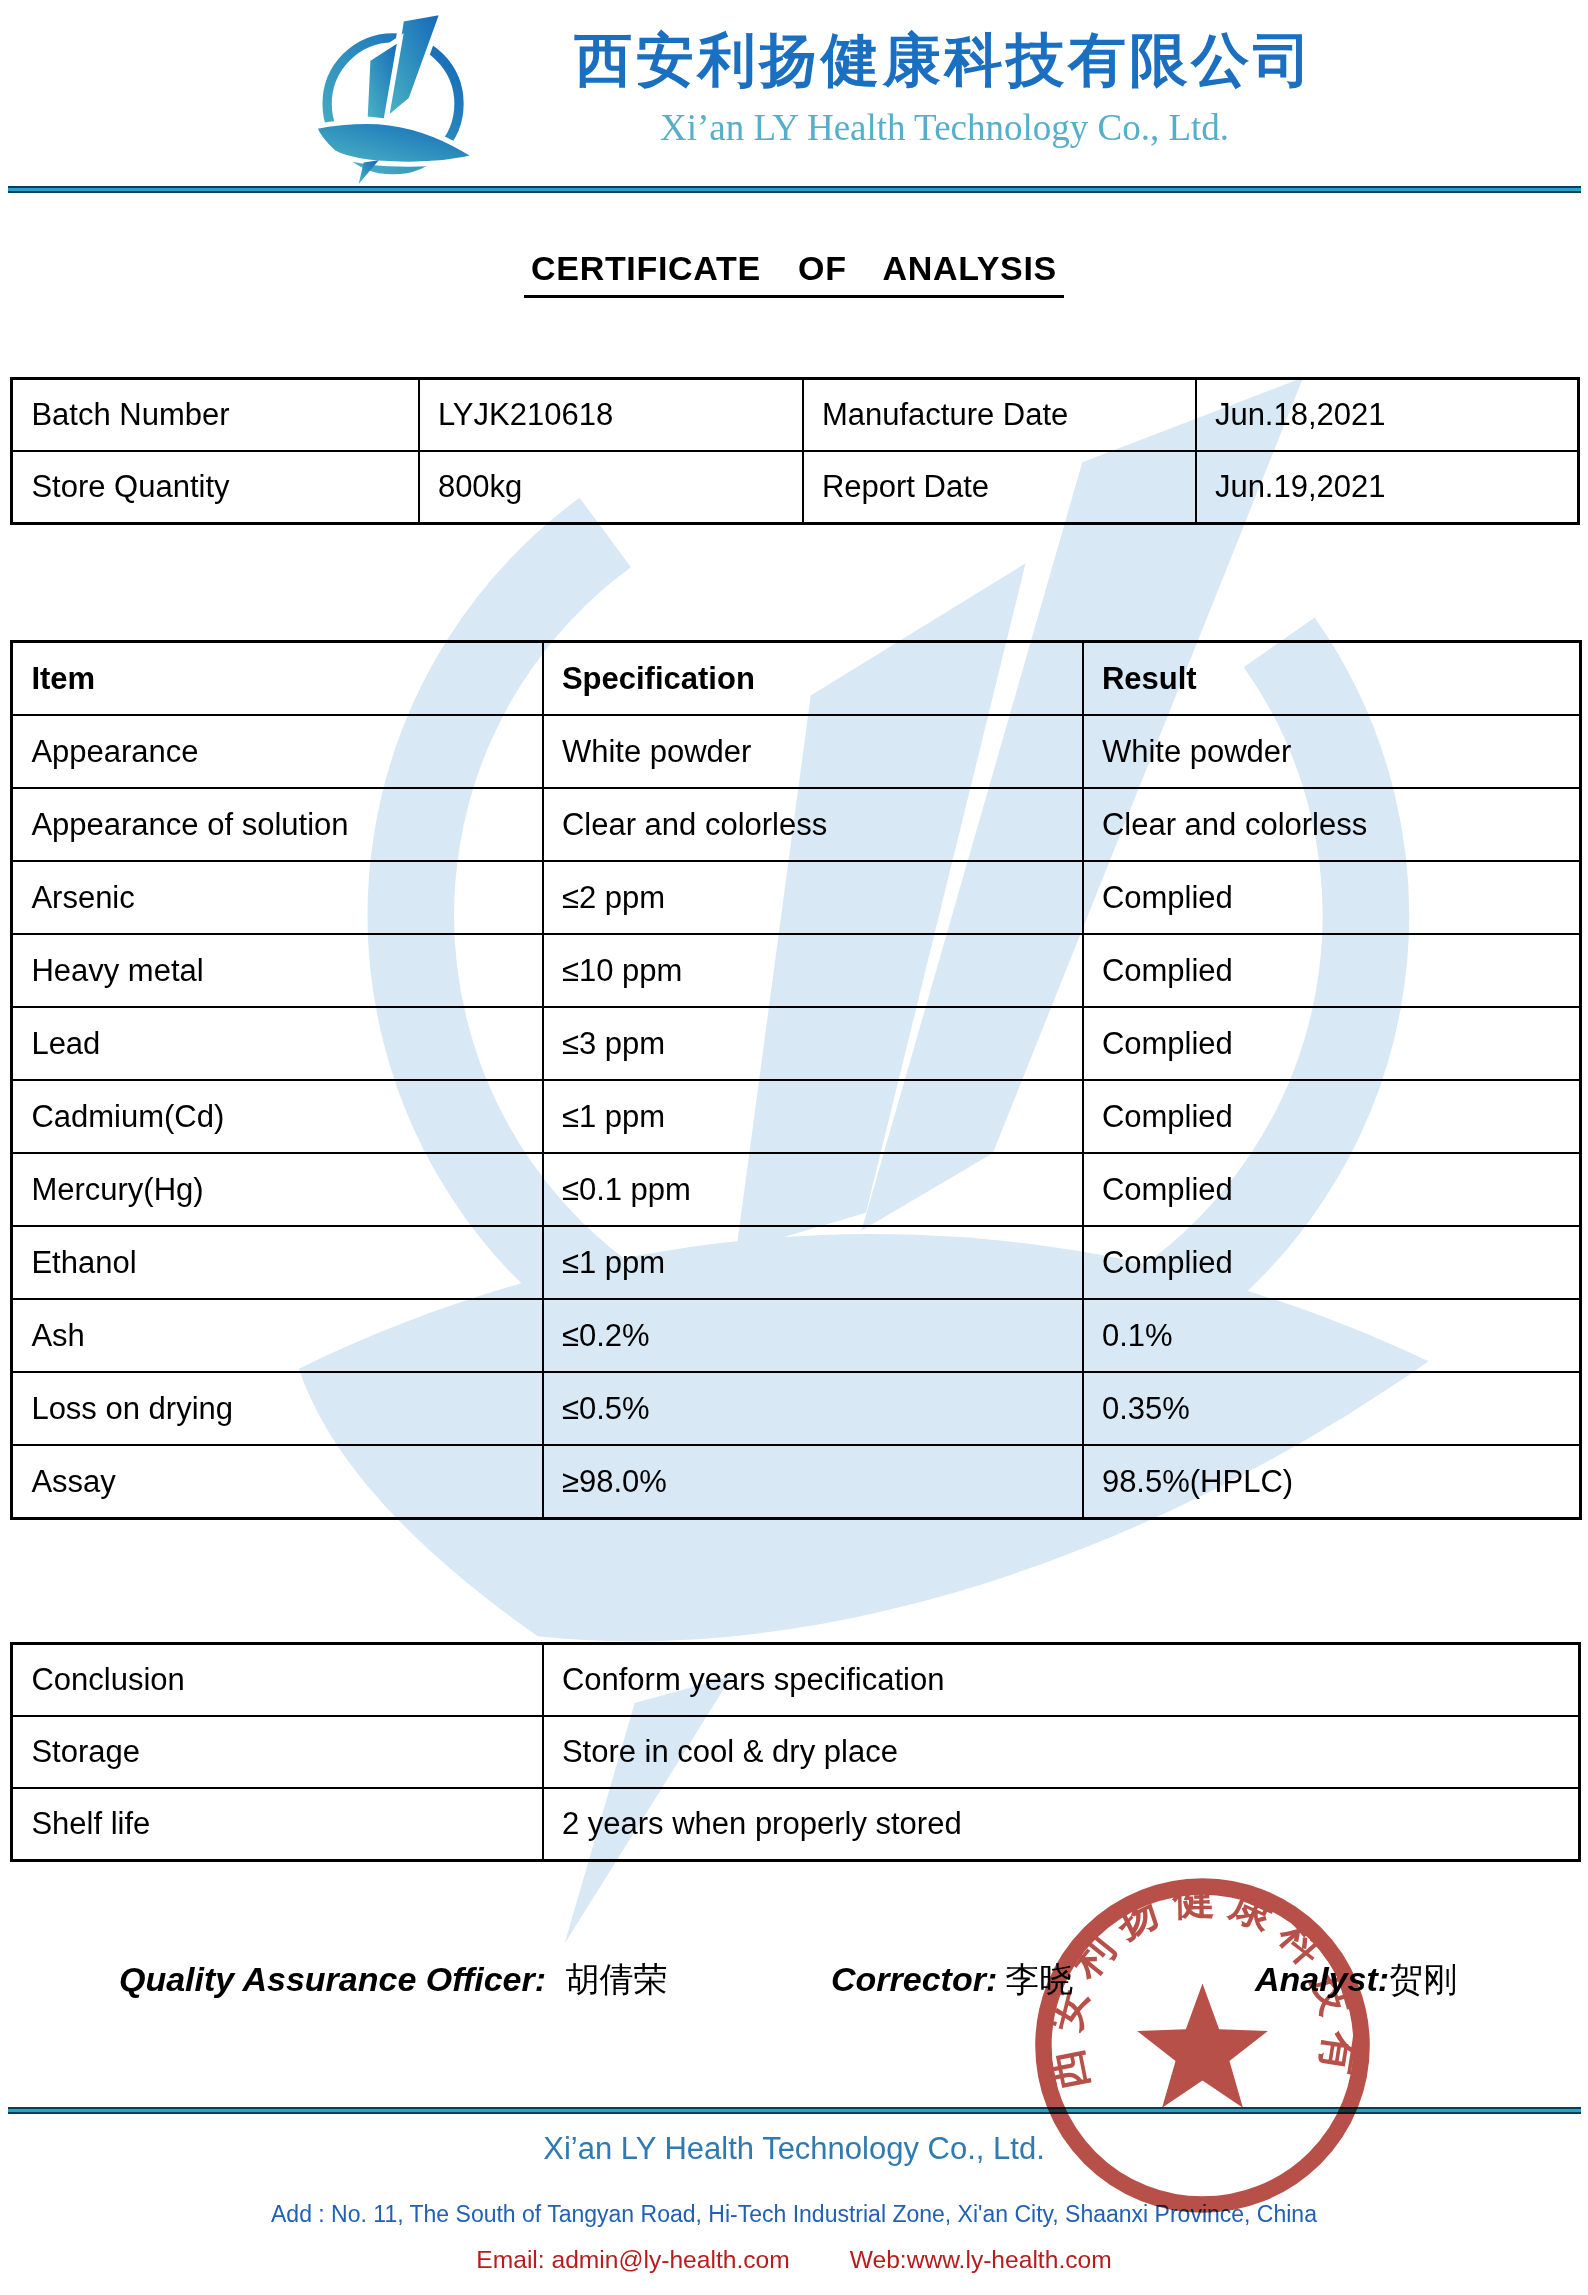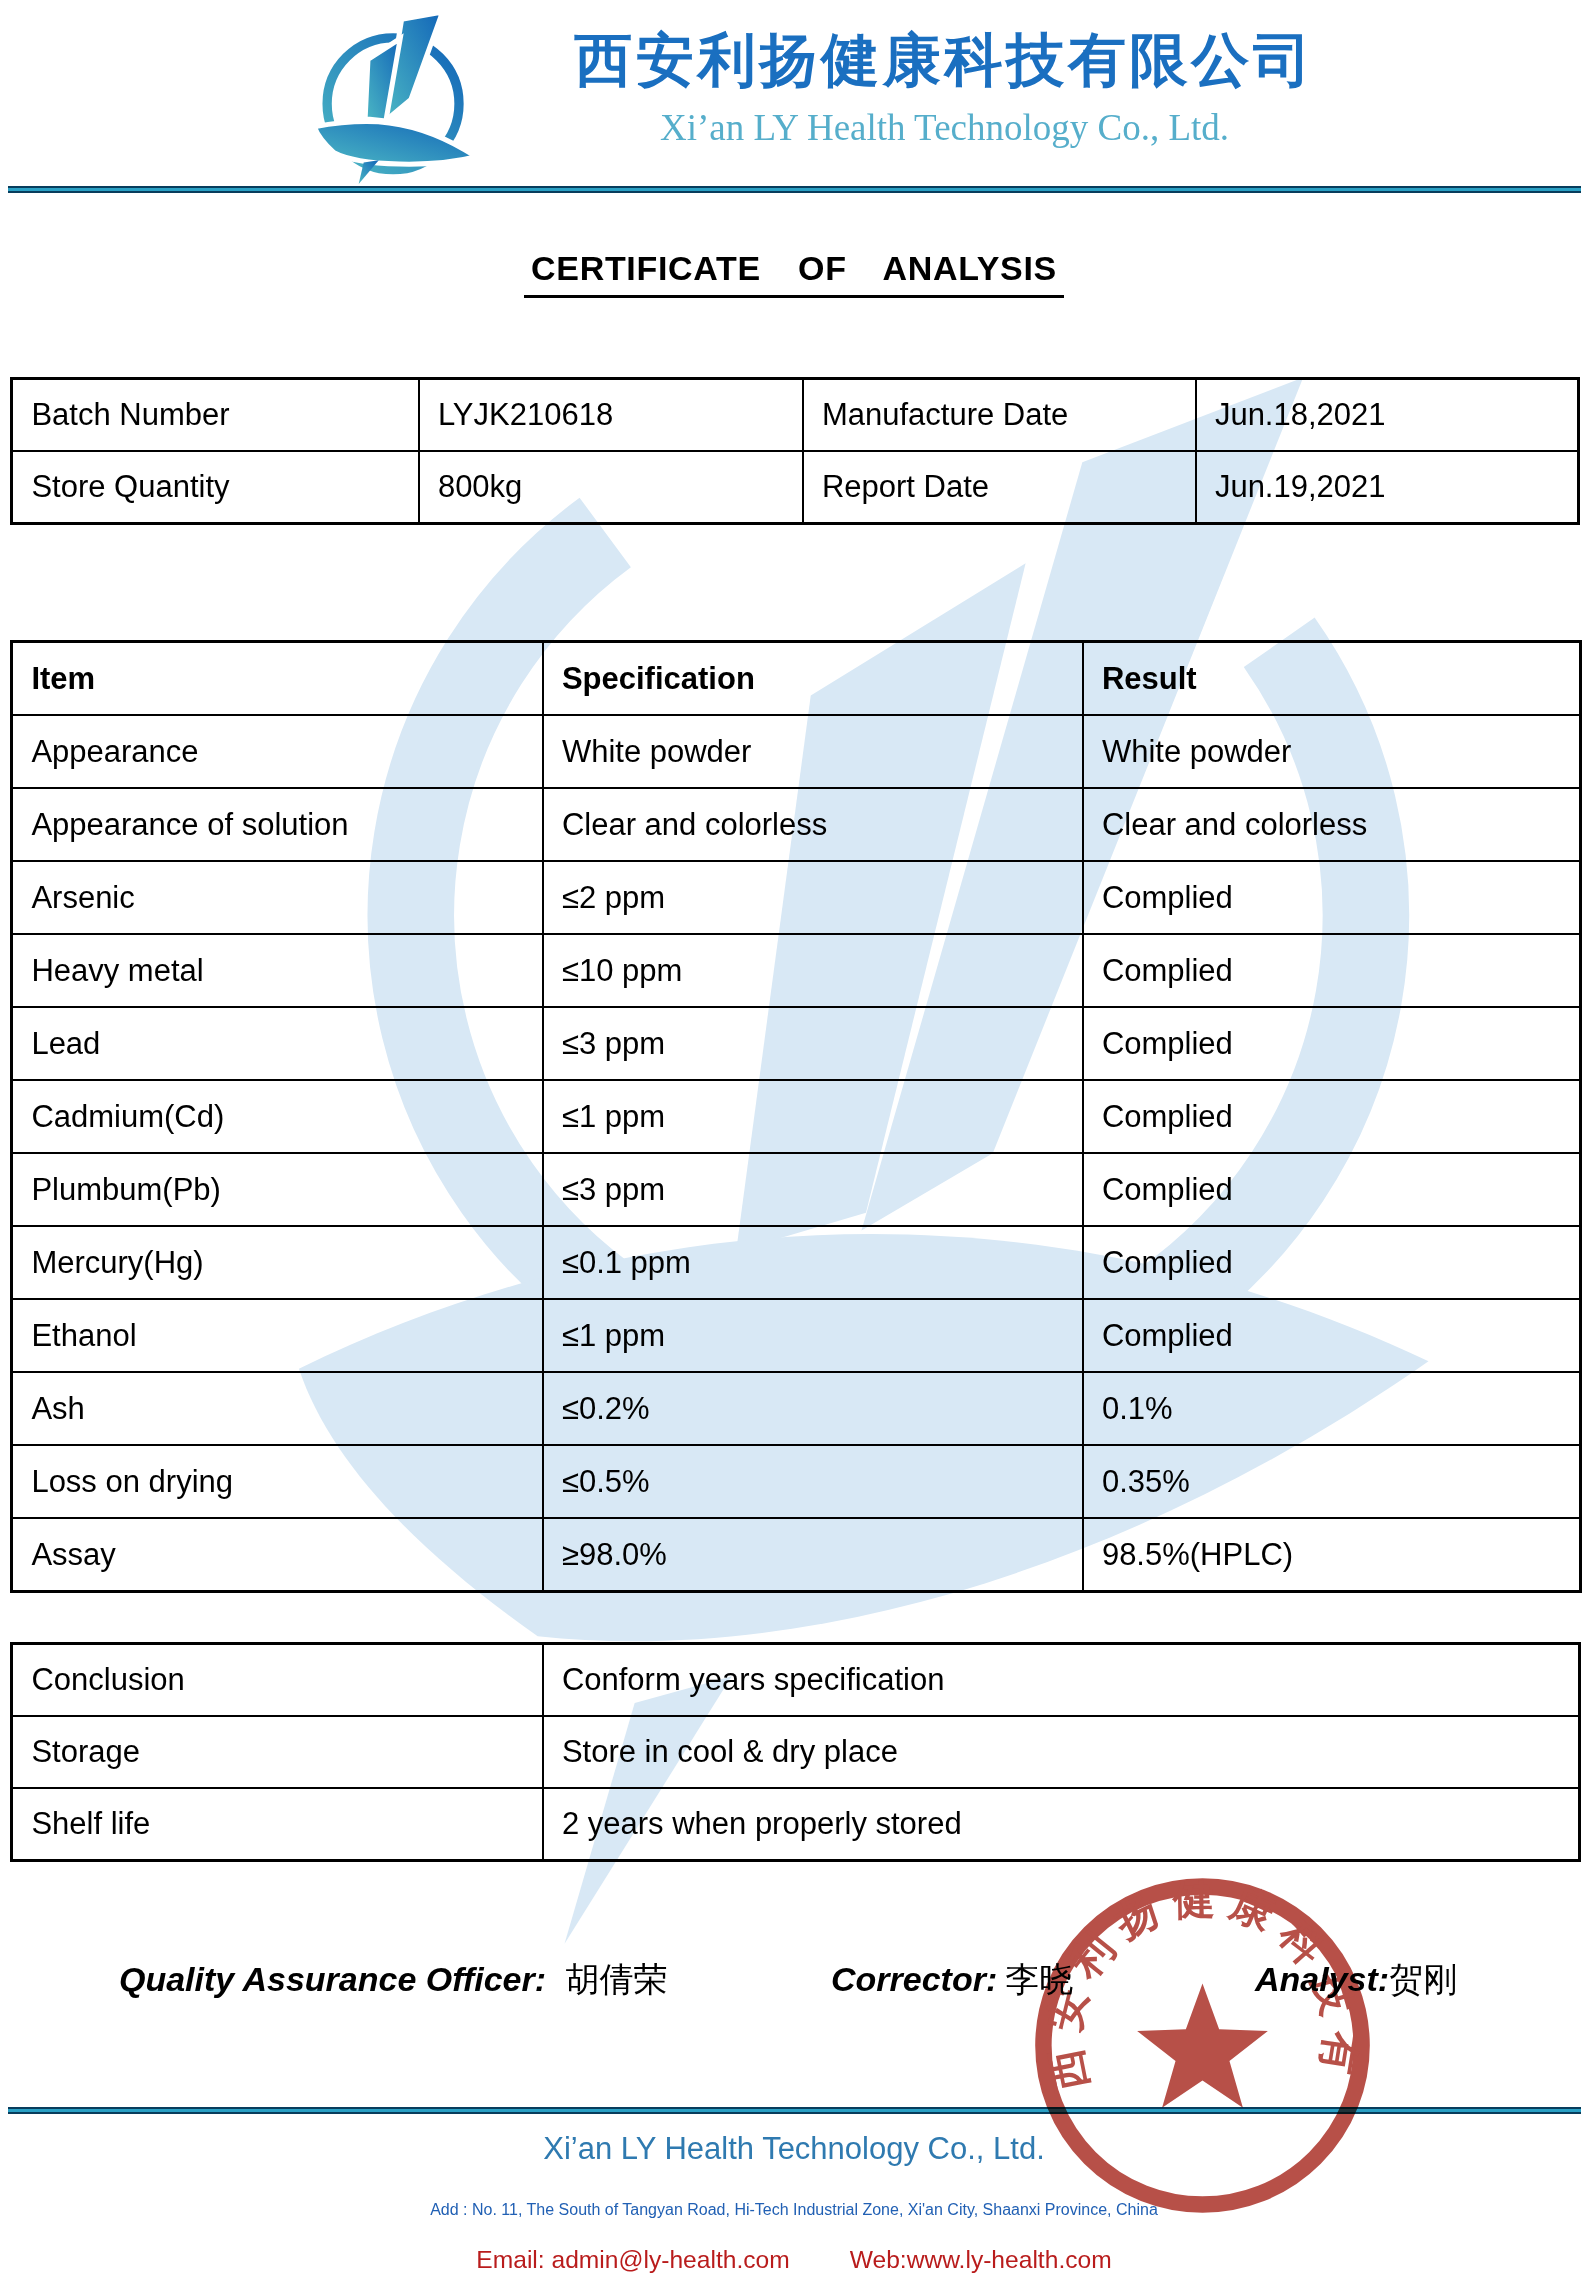--- a/index.html
+++ b/index.html
@@ -64,21 +64,21 @@
   .sig-analyst { left:1255px; }
 
   
   .stamp { left:1024px; top:1867px; width:357px; height:357px;
            mix-blend-mode:multiply; opacity:.93; z-index:3; }
 
   
   .footer-company { left:0; top:2131px; width:1588px; text-align:center;
                     font-size:31px; color:#2f7ab0; z-index:2; }
   .footer-address { left:0; top:2201px; width:1588px; text-align:center;
-                    font-size:16px; color:#2160b4; z-index:2; }
+                    font-size:23px; color:#2160b4; z-index:2; }
   .footer-contact { left:0; top:2246px; width:1588px; text-align:center;
                     font-size:24.6px; color:#b91c1c; z-index:2; }
   .footer-contact .gap { display:inline-block; width:60px; }
 </style>
 </head>
 <body>
 
 <div class="page">
 
   <svg class="abs watermark" viewBox="0 0 900 1150" preserveAspectRatio="none" aria-hidden="true">
@@ -172,25 +172,20 @@
         <td>Lead</td>
         <td>≤3 ppm</td>
         <td>Complied</td>
       </tr>
       <tr>
         <td>Cadmium(Cd)</td>
         <td>≤1 ppm</td>
         <td>Complied</td>
       </tr>
       <tr>
-        <td>Plumbum(Pb)</td>
-        <td>≤3 ppm</td>
-        <td>Complied</td>
-      </tr>
-      <tr>
         <td>Mercury(Hg)</td>
         <td>≤0.1 ppm</td>
         <td>Complied</td>
       </tr>
       <tr>
         <td>Ethanol</td>
         <td>≤1 ppm</td>
         <td>Complied</td>
       </tr>
       <tr>

